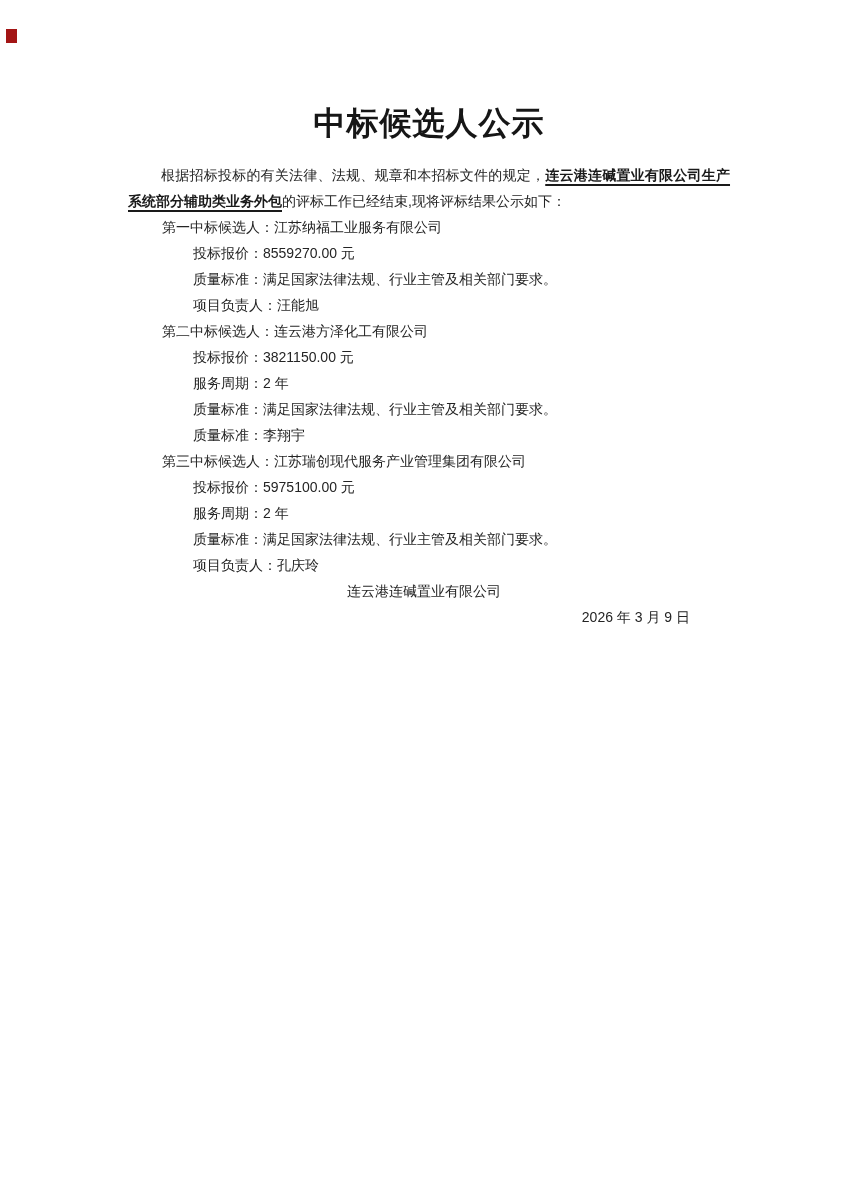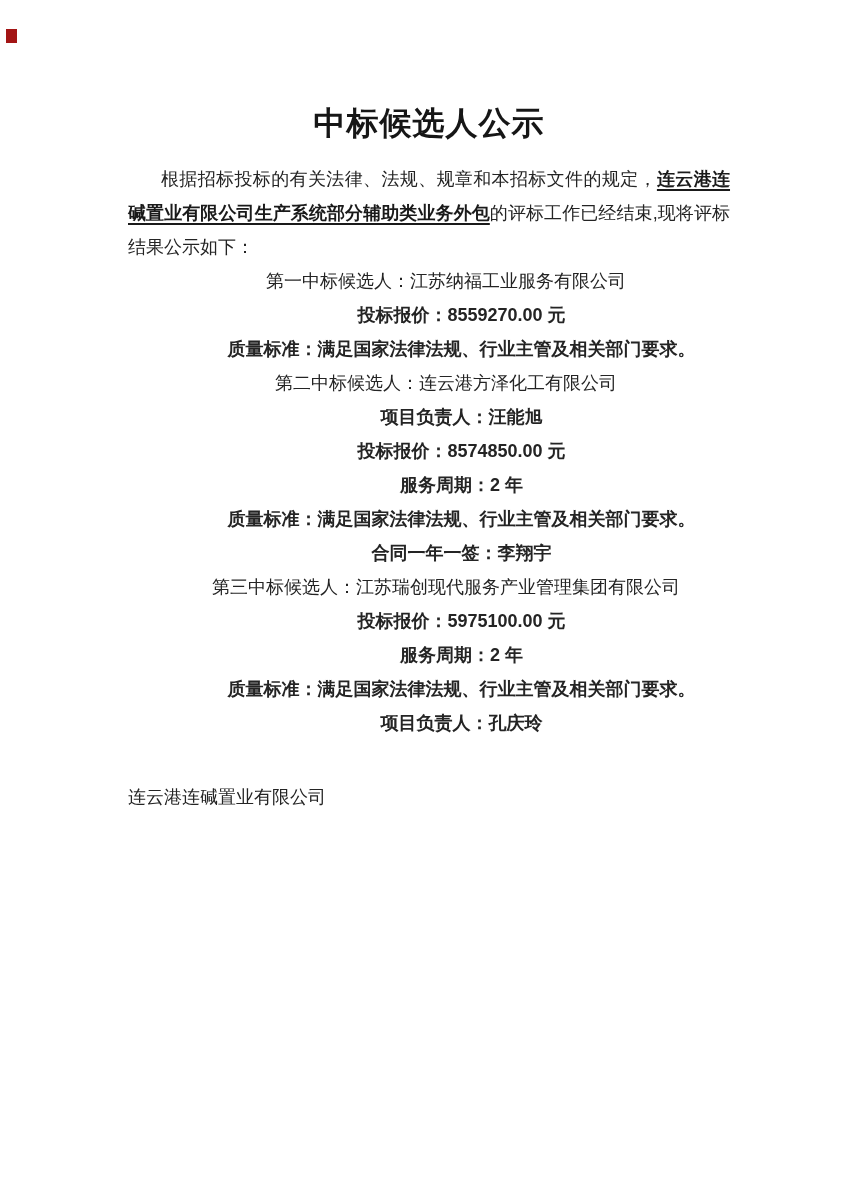--- a/index.html
+++ b/index.html
@@ -33,78 +33,78 @@
   .doc-title {
     margin: 102px 0 0 0;
     font-size: 32px;
     line-height: 43px;
     font-weight: 700;
     text-align: center;
     color: #161616;
     letter-spacing: 1px;
   }
   .body-text {
-    font-size: 18px;
-    line-height: 34px;
+    font-size: 14px;
+    line-height: 26px;
     color: #242424;
   }
-  p { margin: 0; text-align: center; }
+  p { margin: 0; }
   .intro {
     margin-top: 17px;
     text-indent: 33px;
     text-align: justify;
   }
   .project-name {
     font-weight: 700;
     color: #1a1a1a;
     text-decoration: underline;
     text-underline-offset: 4px;
     text-decoration-thickness: 1.5px;
   }
   .cand-heading { padding-left: 34px; }
-  .cand-detail  { padding-left: 65px; font-weight: bold; }
+  .cand-detail  { padding-left: 65px; }
   .closing {
     margin-top: 37px;
     text-indent: 34px;
     text-align: justify;
   }
   .sig-company {
-    text-align: left;
+    text-align: center;
     padding-right: 10px;
-    margin-top: 40px;
   }
   .sig-date {
     text-align: right;
     padding-right: 40px;
   }
 </style>
 </head>
 <body>
 
 <div class="page">
   <div class="red-marker"></div>
 
   <div class="doc">
     <h1 class="doc-title">中标候选人公示</h1>
 
     <p class="body-text intro"><span>根据招标投标的有关法律、法规、规章和本招标文件的规定，</span><span class="project-name">连云港连碱置业有限公司生产系统部分辅助类业务外包</span><span>的评标工作已经结束,现将评标结果公示如下：</span></p>
 
     <p class="body-text cand-heading"><span>第一中标候选人：</span><span>江苏纳福工业服务有限公司</span></p>
     <p class="body-text cand-detail">投标报价：8559270.00 元</p>
     <p class="body-text cand-detail">质量标准：满足国家法律法规、行业主管及相关部门要求。</p>
+    <p class="body-text cand-detail">项目负责人：汪能旭</p>
+
     <p class="body-text cand-heading"><span>第二中标候选人：</span><span>连云港方泽化工有限公司</span></p>
-
-    <p class="body-text cand-detail">项目负责人：汪能旭</p>
-    <p class="body-text cand-detail">投标报价：8574850.00 元</p>
+    <p class="body-text cand-detail">投标报价：3821150.00 元</p>
     <p class="body-text cand-detail">服务周期：2 年</p>
     <p class="body-text cand-detail">质量标准：满足国家法律法规、行业主管及相关部门要求。</p>
-    <p class="body-text cand-detail">合同一年一签：李翔宇</p>
+    <p class="body-text cand-detail">质量标准：李翔宇</p>
 
     <p class="body-text cand-heading"><span>第三中标候选人：</span><span>江苏瑞创现代服务产业管理集团有限公司</span></p>
     <p class="body-text cand-detail">投标报价：5975100.00 元</p>
     <p class="body-text cand-detail">服务周期：2 年</p>
     <p class="body-text cand-detail">质量标准：满足国家法律法规、行业主管及相关部门要求。</p>
     <p class="body-text cand-detail">项目负责人：孔庆玲</p>
 
 
     <p class="body-text sig-company">连云港连碱置业有限公司</p>
+    <p class="body-text sig-date">2026 年 3 月 9 日</p>
   </div>
 </div>
 
 </body></html>

